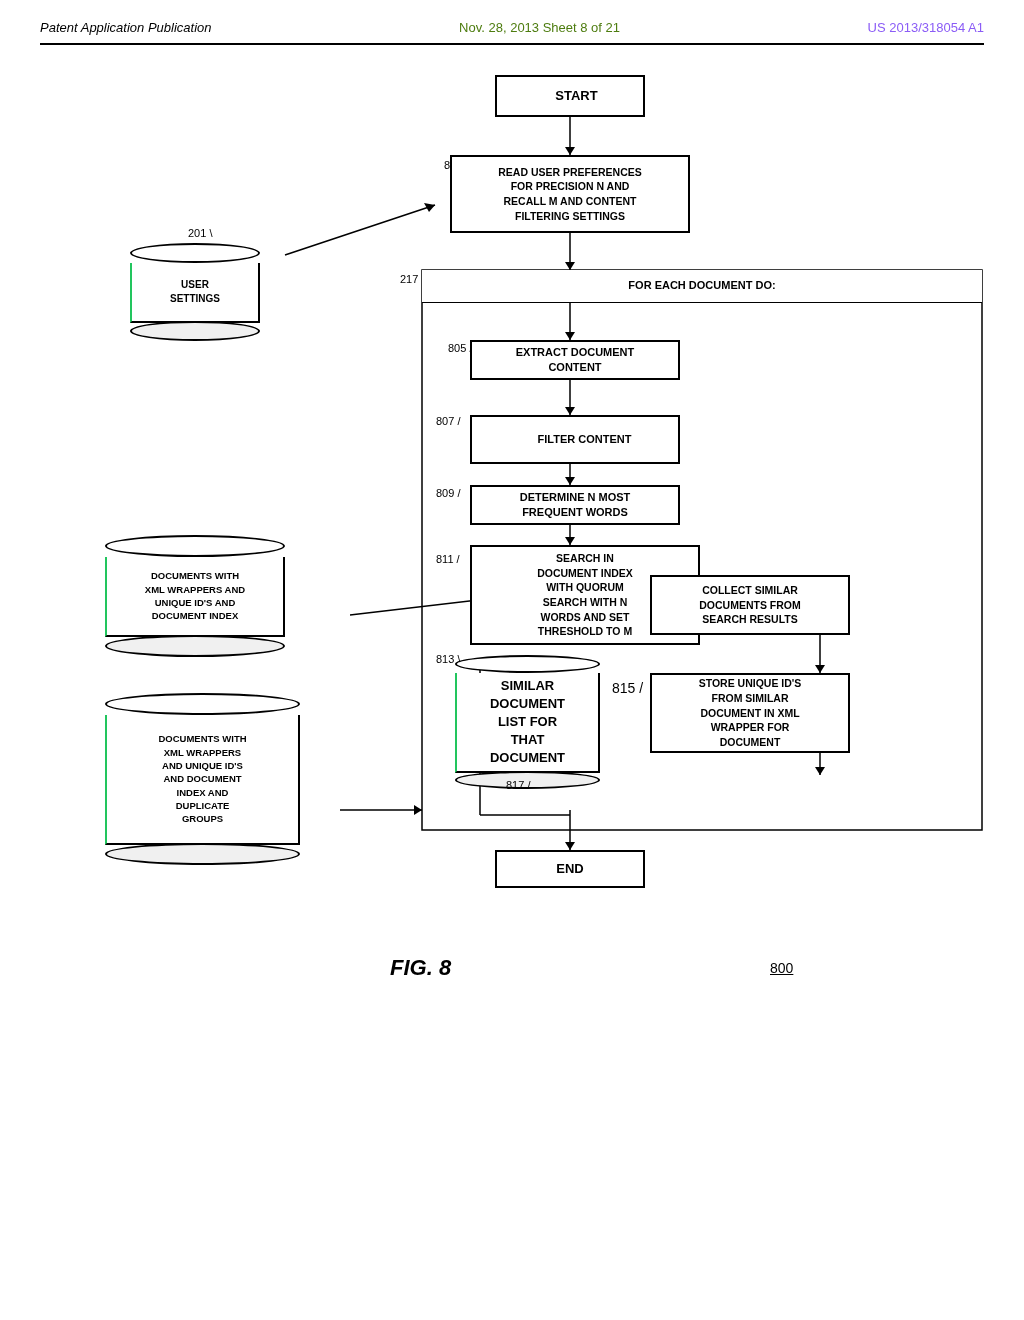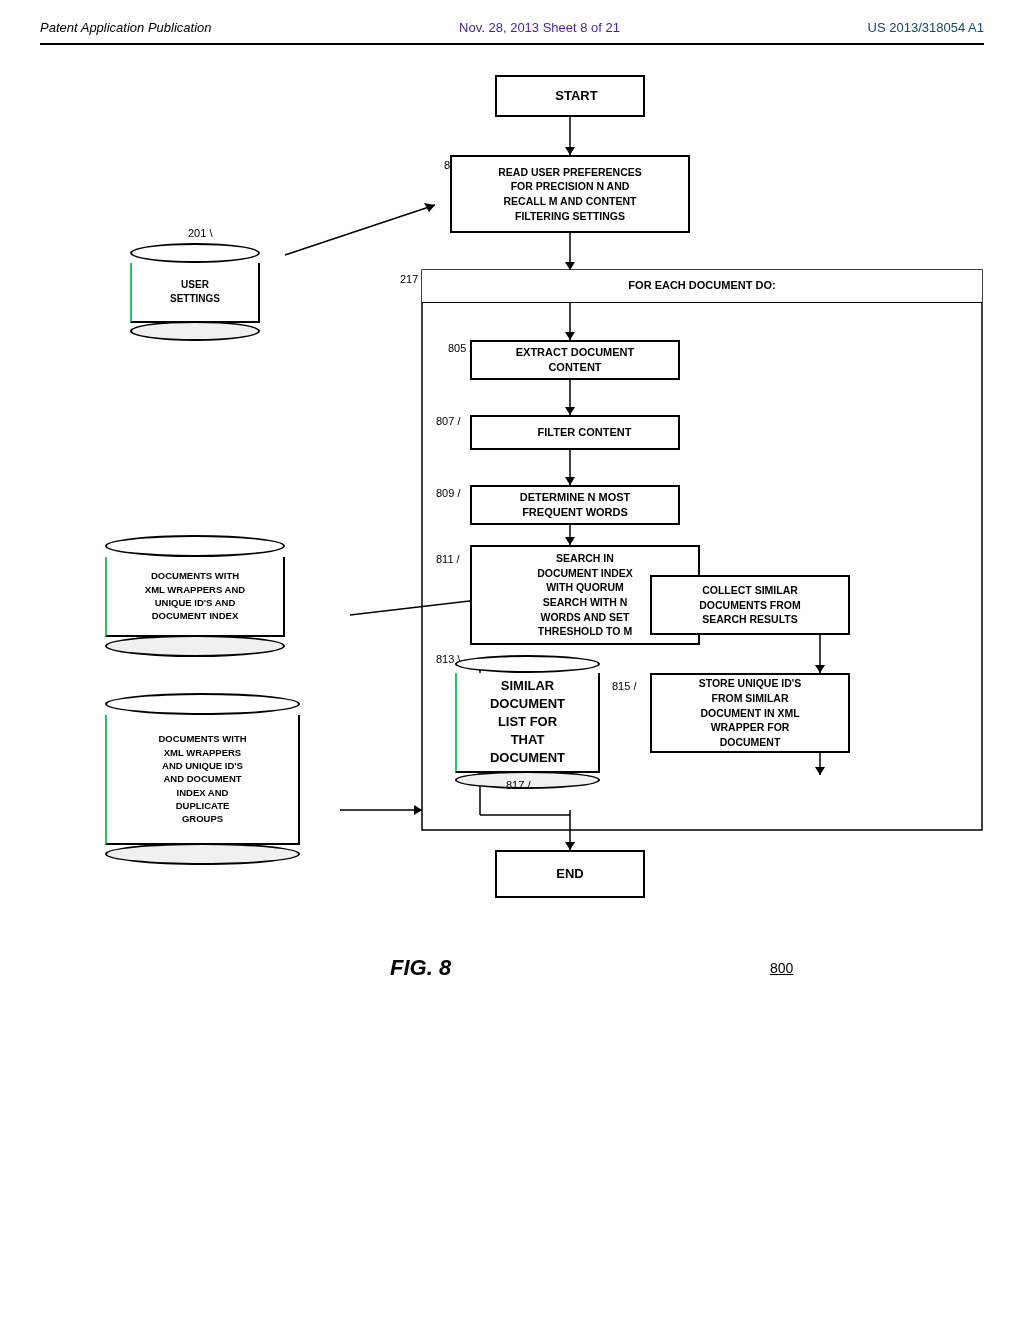--- a/index.html
+++ b/index.html
@@ -26,25 +26,25 @@
       padding-bottom: 8px;
       margin-bottom: 10px;
     }
     .header-left {
       font-size: 13px;
       font-style: italic;
       color: #000;
     }
     .header-center {
       font-size: 13px;
-      color: #4c1d95;
+      color: #4d7c0f;
     }
     .header-right {
       font-size: 13px;
-      color: #0c4a6e;
+      color: #8b5cf6;
     }
     .diagram-area {
       position: relative;
       width: 100%;
       height: 1160px;
       margin-top: 10px;
     }
     .box {
       position: absolute;
       border: 2px solid #000;
@@ -195,21 +195,21 @@
     </div>
 
     <div class="label" style="left:396px; top:287px; font-size:11px;padding-left:12px;">805 /</div>
 
     <div class="box" style="left:430px; top:285px; width:210px; height:40px; font-size:11px;">
       <span>EXTRACT DOCUMENT<br>CONTENT</span>
     </div>
 
     <div class="label" style="left:396px; top:360px; font-size:11px;">807 /</div>
 
-    <div class="box" style="left:430px; top:360px; width:210px; height:35px; font-size:11px;padding-left:27px;">
+    <div class="box" style="left:430px; top:360px; width:210px; height:49px; font-size:11px;padding-left:27px;">
       <span>FILTER CONTENT</span>
     </div>
 
     <div class="label" style="left:396px; top:432px; font-size:11px;">809 /</div>
 
     <div class="box" style="left:430px; top:430px; width:210px; height:40px; font-size:11px;">
       <span>DETERMINE N MOST<br>FREQUENT WORDS</span>
     </div>
 
     <div class="label" style="left:396px; top:498px; font-size:11px;">811 /</div>
@@ -230,36 +230,36 @@
     <div style="position:absolute; left:415px; top:600px; width:145px;">
       <div class="cylinder-top" style="width:145px; height:18px;"></div>
       <div class="cylinder-body" style="width:145px; height:100px; font-size:13px;">SIMILAR<br>DOCUMENT<br>LIST FOR<br>THAT<br>DOCUMENT</div>
       <div class="cylinder-bottom" style="width:145px; height:18px;"></div>
     </div>
 
     <div class="box" style="left:610px; top:520px; width:200px; height:60px; font-size:10.5px;align-items:flex-end;">
       <span>COLLECT SIMILAR<br>DOCUMENTS FROM<br>SEARCH RESULTS</span>
     </div>
 
-    <div class="label" style="left:572px; top:625px; font-size:11px;">815 /</div>
+    <div class="label" style="left:572px; top:625px; font-size:14px;">815 /</div>
 
     <div class="box" style="left:610px; top:618px; width:200px; height:80px; font-size:10.5px;">
       <span>STORE UNIQUE ID'S<br>FROM SIMILAR<br>DOCUMENT IN XML<br>WRAPPER FOR<br>DOCUMENT</span>
     </div>
 
     <div class="label" style="left:466px; top:724px; font-size:11px;">817 /</div>
 
     <div class="label" style="left:218px; top:796px; font-size:11px;">209</div>
     <div style="position:absolute; left:65px; top:638px; width:195px;">
       <div class="cylinder-top" style="width:195px; height:22px;"></div>
       <div class="cylinder-body" style="width:195px; height:130px; font-size:9.5px;">DOCUMENTS WITH<br>XML WRAPPERS<br>AND UNIQUE ID'S<br>AND DOCUMENT<br>INDEX AND<br>DUPLICATE<br>GROUPS</div>
       <div class="cylinder-bottom" style="width:195px; height:22px;"></div>
     </div>
 
-    <div class="box" style="left:455px; top:795px; width:150px; height:48px; font-size:13px;">
+    <div class="box" style="left:455px; top:795px; width:150px; height:38px; font-size:13px;">
       <span>END</span>
     </div>
 
     <div class="fig-label" style="left:350px; top:900px;">
       <span>FIG. 8</span>
     </div>
 
     <div class="fig-number" style="left:730px; top:905px; font-size:14px; text-decoration:underline;">
       <span>800</span>
     </div>

